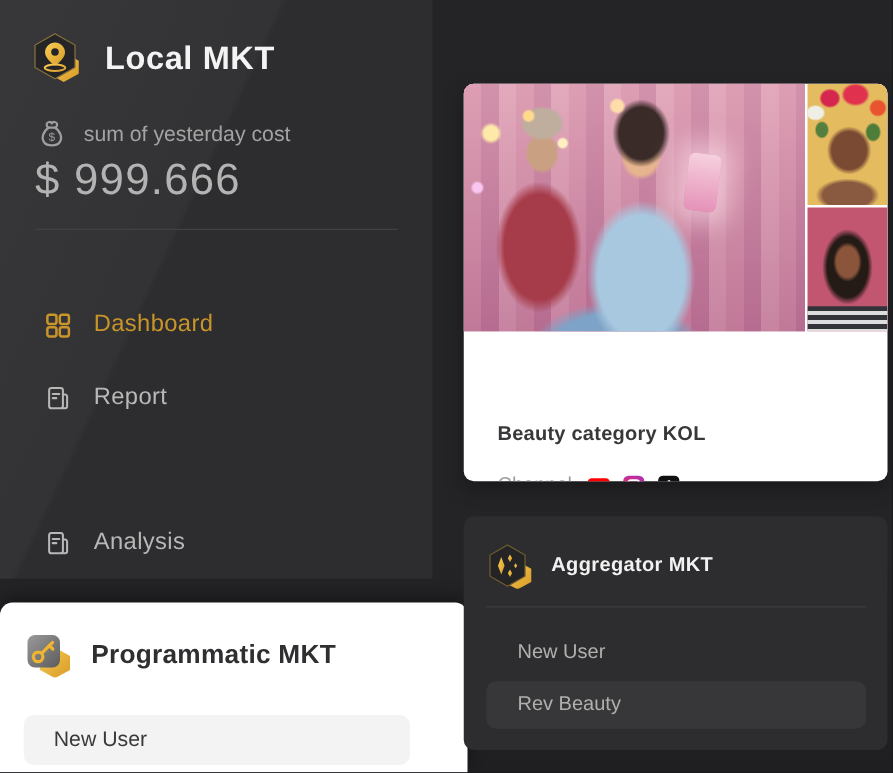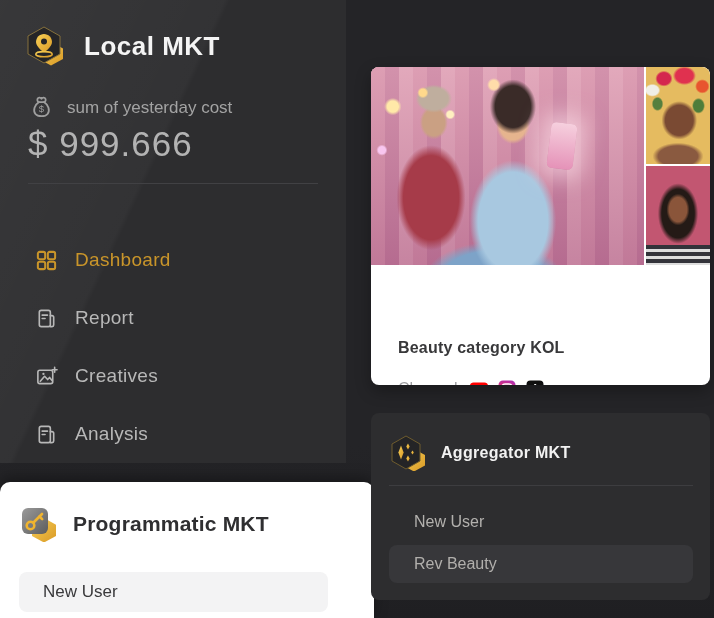--- a/index.html
+++ b/index.html
@@ -186,31 +186,20 @@
         <svg class="nav-ic" viewBox="0 0 24 24" fill="none" stroke="currentColor" stroke-width="1.7" stroke-linecap="round" stroke-linejoin="round">
           <rect x="4.5" y="3.5" width="11.5" height="17" rx="2"></rect>
           <path d="M7.5 8.5 h5.5"></path>
             <path d="M7.5 12 h3"></path>
           <path d="M16 9 h1.8 a1.7 1.7 0 0 1 1.7 1.7 v8.1 a1.7 1.7 0 0 1 -1.7 1.7 H16"></path>
         </svg>
       </span>
       <span class="nav-label">Report</span>
     </div>
 
-    <div class="nav-item nav-2">
-      <span class="icon-wrap">
-        <svg class="nav-ic" viewBox="0 0 24 24" fill="none" stroke="currentColor" stroke-width="1.7" stroke-linecap="round" stroke-linejoin="round">
-          <rect x="3" y="5.5" width="15.5" height="14" rx="2"></rect>
-          <path d="M5.5 17 L10 11.8 L13.2 15.2 L15.2 13 L18 16.5"></path>
-          <circle cx="8.8" cy="9.3" r="1.2" fill="currentColor" stroke="none"></circle>
-          <path d="M20.5 2.5 v5 M18 5 h5"></path>
-        </svg>
-      </span>
-      <span class="nav-label">Creatives</span>
-    </div>
 
     <div class="nav-item nav-3">
       <span class="icon-wrap">
         <svg class="nav-ic" viewBox="0 0 24 24" fill="none" stroke="currentColor" stroke-width="1.7" stroke-linecap="round" stroke-linejoin="round">
           <rect x="4.5" y="3.5" width="11.5" height="17" rx="2"></rect>
           <path d="M7.5 8.5 h5.5"></path>
             <path d="M7.5 12 h3"></path>
           <path d="M16 9 h1.8 a1.7 1.7 0 0 1 1.7 1.7 v8.1 a1.7 1.7 0 0 1 -1.7 1.7 H16"></path>
         </svg>
       </span>

